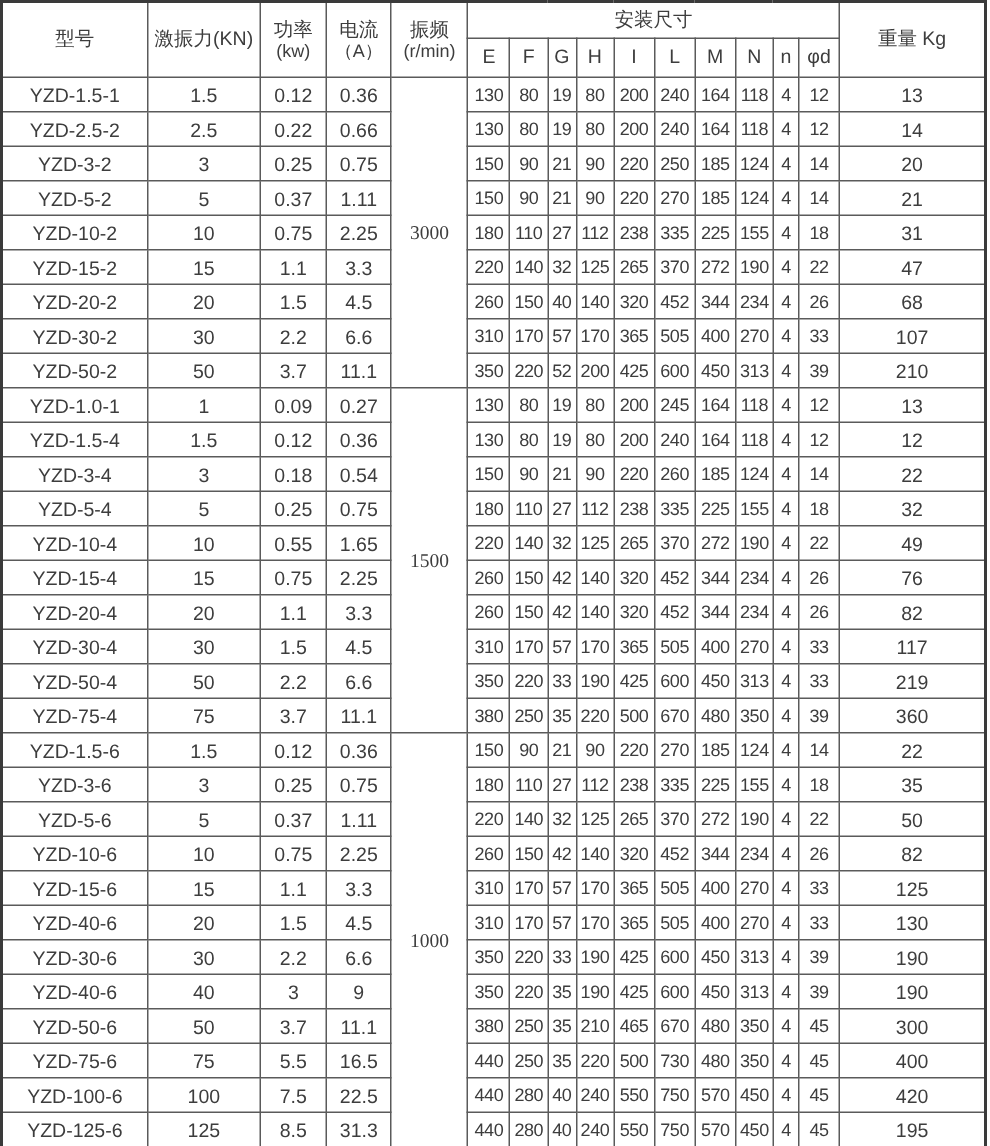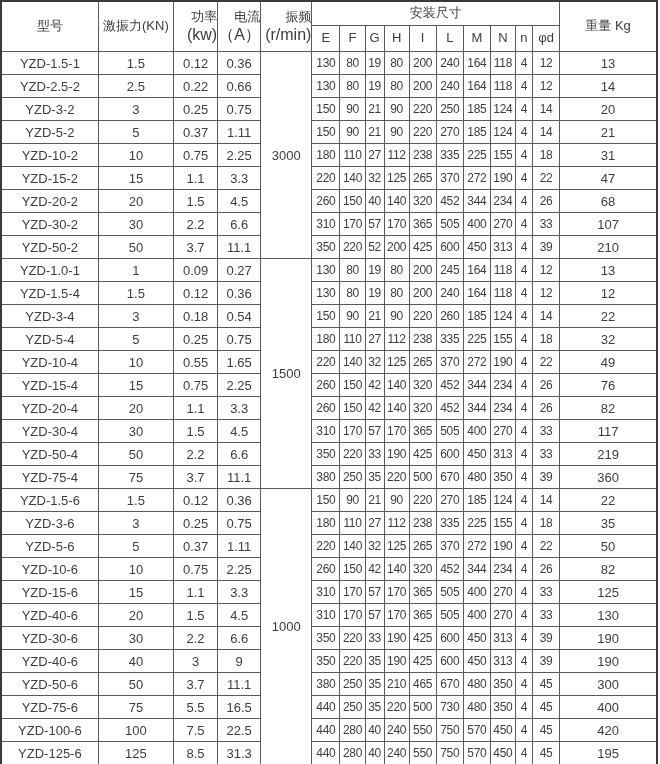--- a/index.html
+++ b/index.html
@@ -17,25 +17,25 @@
     text-align: center;
     vertical-align: middle;
     padding: 0;
     font-weight: normal;
     overflow: hidden;
     white-space: nowrap;
   }
   thead th { font-size: 13px; line-height: 1.25; }
   thead tr.h1 th { height: 23px; }
   thead tr.h2 th { height: 25px; }
-  .two-line { line-height: 1.2; font-size: 13px; text-align: right; }
-  .two-line .sub { font-size: 16px; }
+  .two-line { line-height: 1.2; font-size: 13px; }
+  .two-line .sub { font-size: 12px; }
   tbody td { height: 22px; font-size: 13px; }
   tbody td.dim { font-size: 12px; letter-spacing: -0.3px; }
-  tbody td.freq { font-size: 13px; }
+  tbody td.freq { font-size: 13px; font-family: Liberation Serif, serif; }
 </style>
 </head>
 <body>
 
 <table class="spec">
   <colgroup>
     <col style="width:97px">
       <col style="width:75px">
       <col style="width:44px">
       <col style="width:43px">

